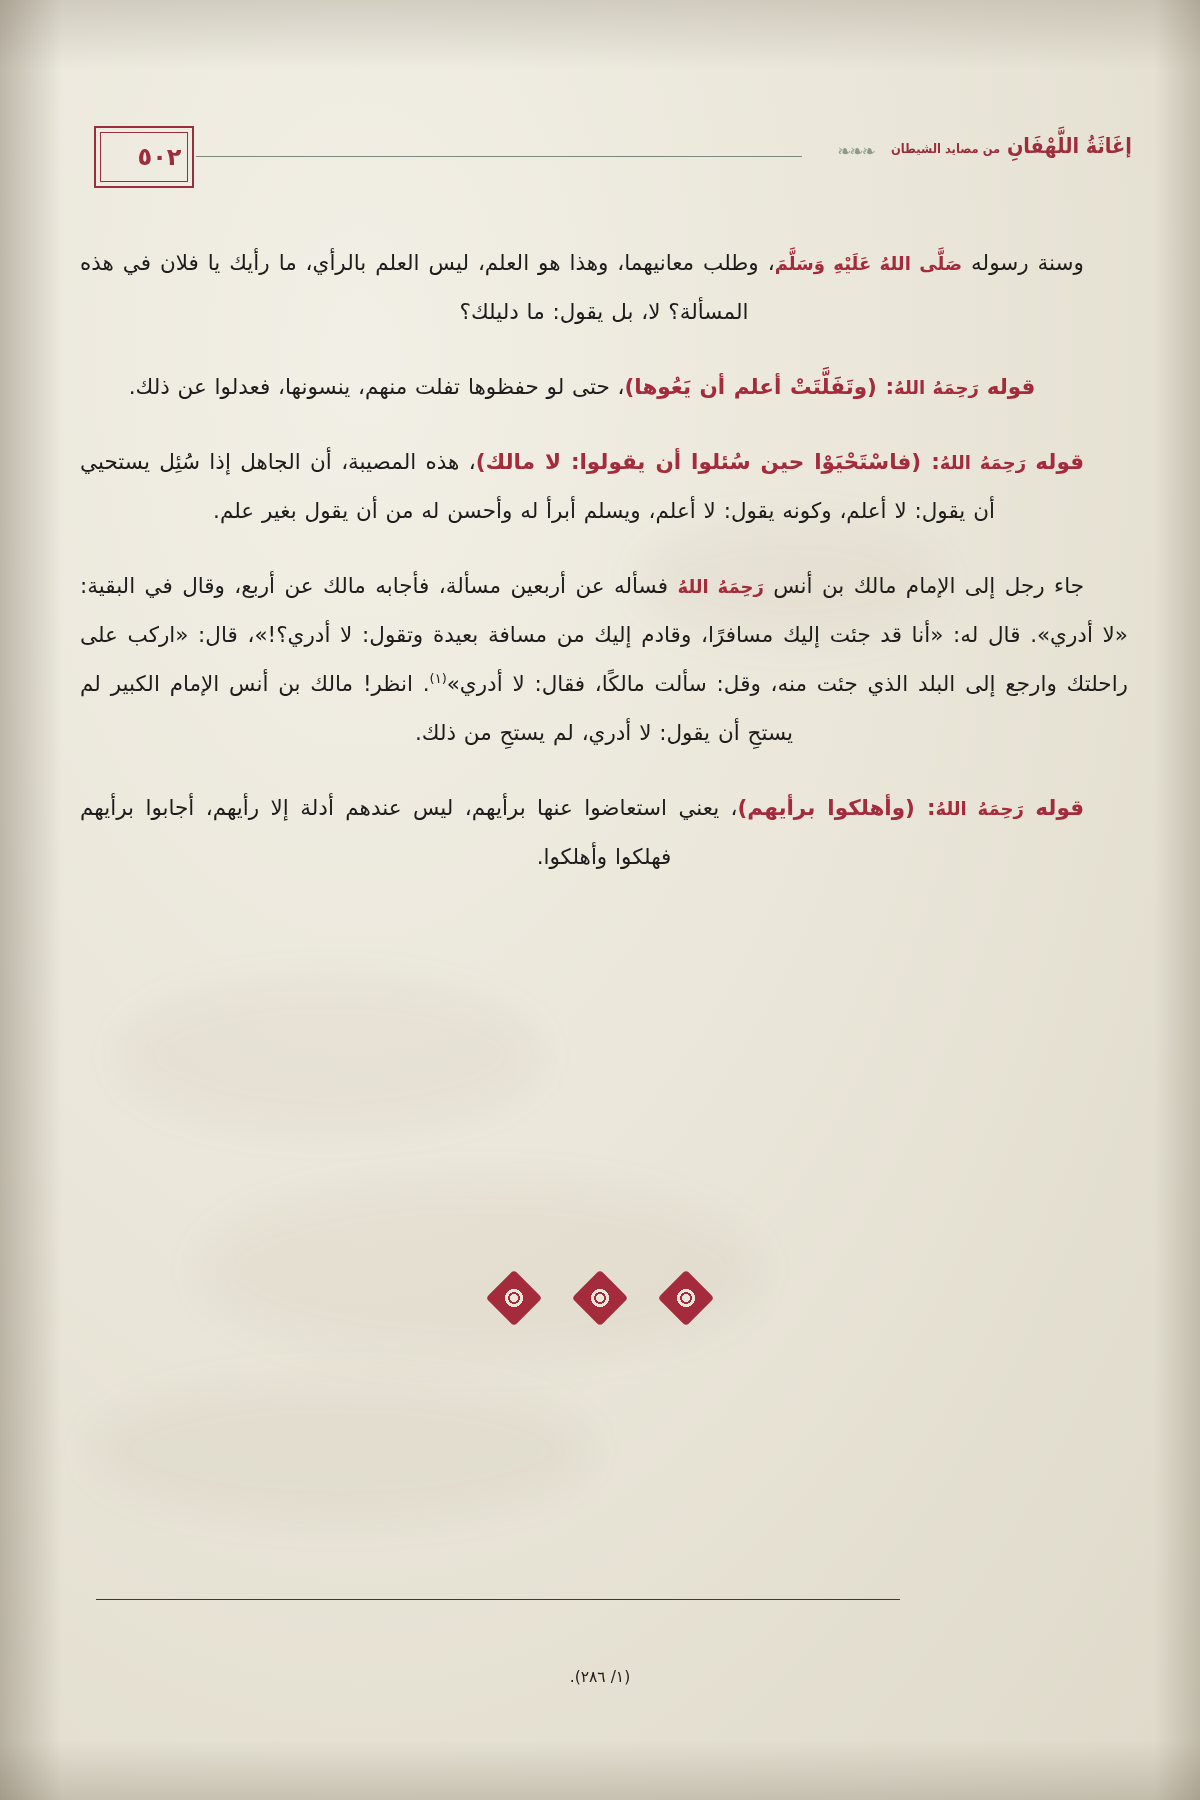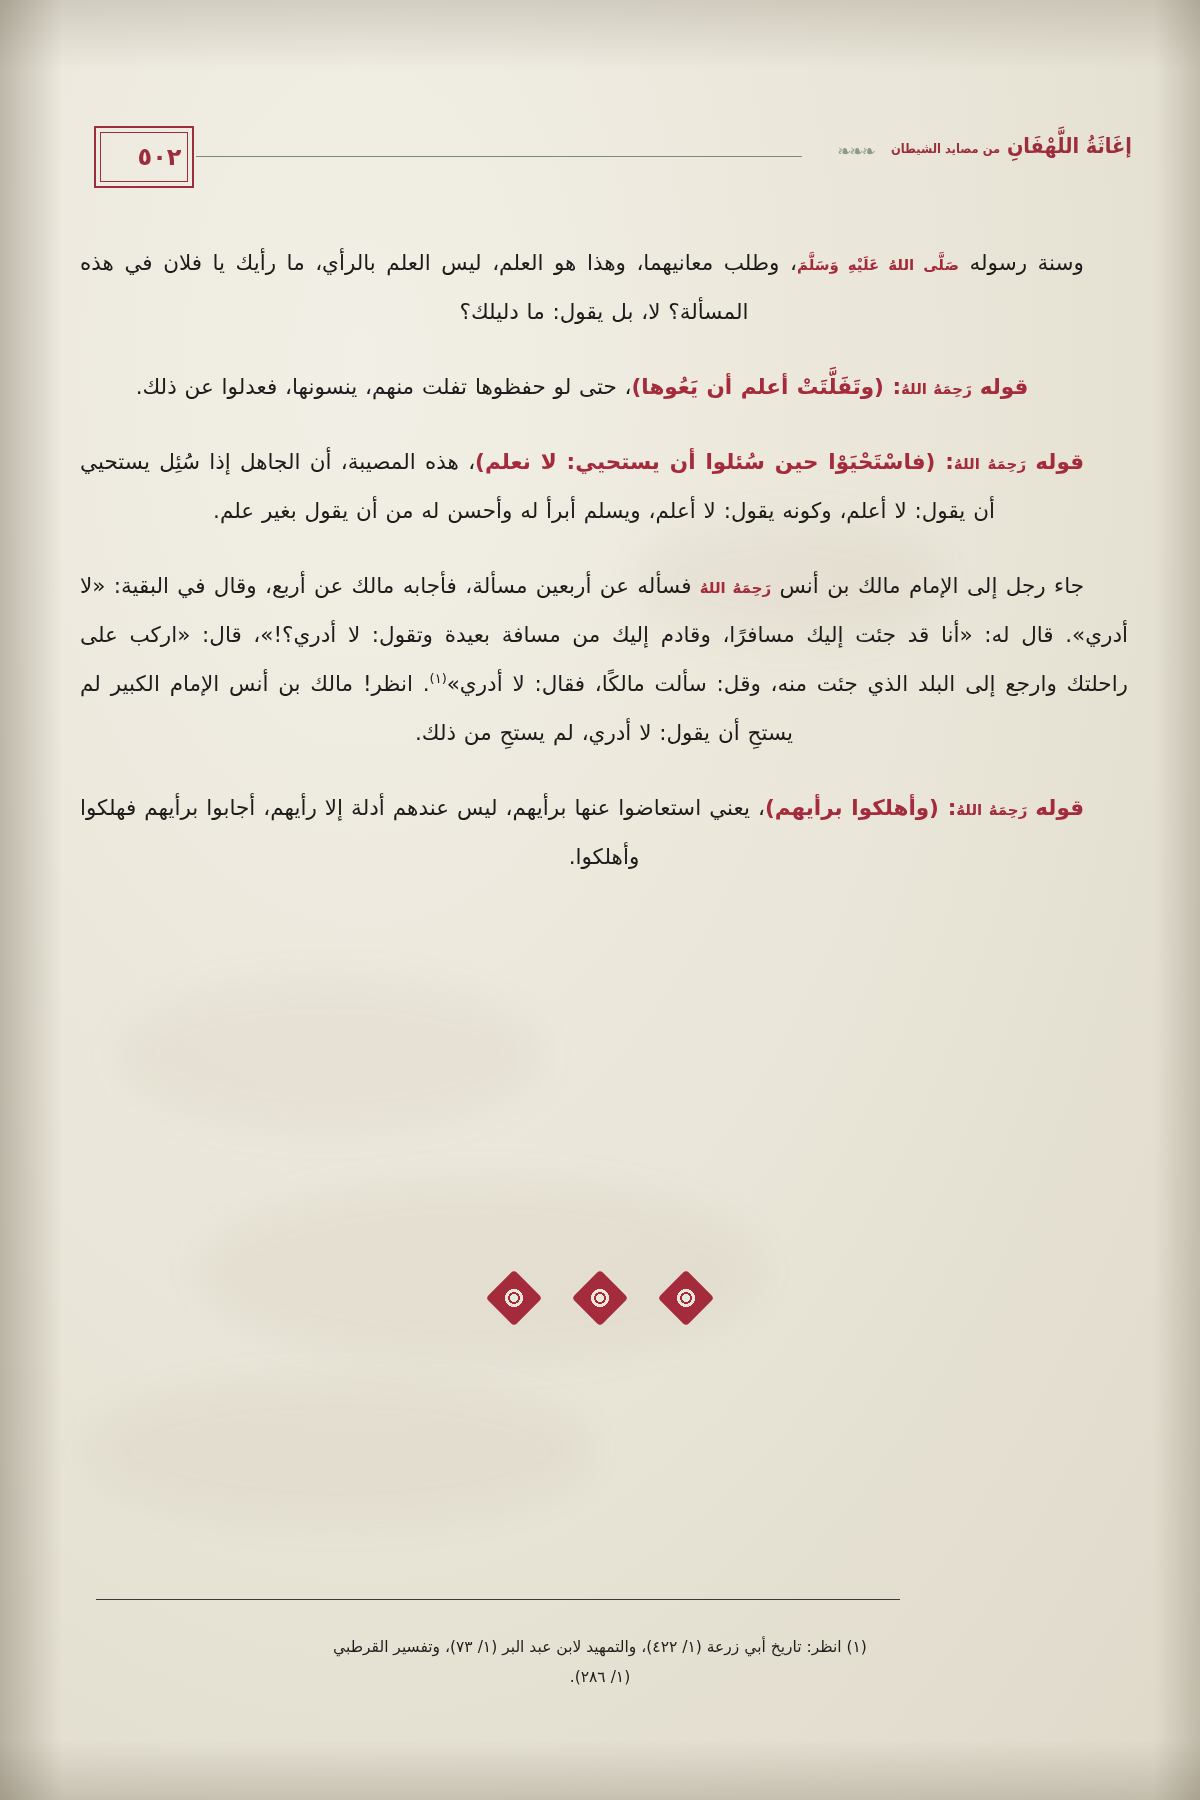--- a/index.html
+++ b/index.html
@@ -129,21 +129,21 @@
     text-indent: 44px;
     word-spacing: 1px;
   }
   .red {
     color: #a32b3c;
     font-weight: bold;
   }
   .hon {
     color: #a32b3c;
     font-weight: bold;
-    font-size: 15px;
+    font-size: 18px;
     letter-spacing: -0.5px;
   }
   sup.fn {
     font-size: 13px;
     vertical-align: super;
     color: #1d1c1a;
   }
 
   
   .ornament {
@@ -217,30 +217,29 @@
     <div class="header-flourish">❧❧❧</div>
     <div class="header-rule"></div>
     <div class="page-number-box">
       <span class="page-number">٥٠٢</span>
     </div>
   </div>
 
   <div class="body-area">
     <p class="para">وسنة رسوله <span class="hon">صَلَّى اللهُ عَلَيْهِ وَسَلَّمَ</span>، وطلب معانيهما، وهذا هو العلم، ليس العلم بالرأي، ما رأيك يا فلان في هذه المسألة؟ لا، بل يقول: ما دليلك؟</p>
     <p class="para"><span class="red">قوله</span> <span class="hon">رَحِمَهُ اللهُ</span><span class="red">: (وتَفَلَّتَتْ أعلم أن يَعُوها)</span>، حتى لو حفظوها تفلت منهم، ينسونها، فعدلوا عن ذلك.</p>
-    <p class="para"><span class="red">قوله</span> <span class="hon">رَحِمَهُ اللهُ</span><span class="red">: (فاسْتَحْيَوْا حين سُئلوا أن يستحيي: لا نعلم)</span>، هذه المصيبة، أن الجاهل إذا سُئِل يستحيي أن يقول: لا أعلم، وكونه يقول: لا أعلم، ويسلم أبرأ له وأحسن له من أن يقول بغير علم.</p>
+    <p class="para"><span class="red">قوله</span> <span class="hon">رَحِمَهُ اللهُ</span><span class="red">: (فاسْتَحْيَوْا حين سُئلوا أن يقولوا: لا مالك)</span>، هذه المصيبة، أن الجاهل إذا سُئِل يستحيي أن يقول: لا أعلم، وكونه يقول: لا أعلم، ويسلم أبرأ له وأحسن له من أن يقول بغير علم.</p>
     <p class="para">جاء رجل إلى الإمام مالك بن أنس <span class="hon">رَحِمَهُ اللهُ</span> فسأله عن أربعين مسألة، فأجابه مالك عن أربع، وقال في البقية: «لا أدري». قال له: «أنا قد جئت إليك مسافرًا، وقادم إليك من مسافة بعيدة وتقول: لا أدري؟!»، قال: «اركب على راحلتك وارجع إلى البلد الذي جئت منه، وقل: سألت مالكًا، فقال: لا أدري»<sup class="fn">(١)</sup>. انظر! مالك بن أنس الإمام الكبير لم يستحِ أن يقول: لا أدري، لم يستحِ من ذلك.</p>
     <p class="para"><span class="red">قوله</span> <span class="hon">رَحِمَهُ اللهُ</span><span class="red">: (وأهلكوا برأيهم)</span>، يعني استعاضوا عنها برأيهم، ليس عندهم أدلة إلا رأيهم، أجابوا برأيهم فهلكوا وأهلكوا.</p>
   </div>
 
   <div class="ornament">
     <div class="orn"></div>
     <div class="orn"></div>
     <div class="orn"></div>
   </div>
 
   <div class="footnote-rule"></div>
   <div class="footnotes">
-    <div>(١) انظر: تاريخ أبي زرعة (١/ ٤٢٢)، والتمهيد لابن عبد البر (١/ ٧٣)، وتفسير القرطبي</div>
     <div class="fline2">(١/ ٢٨٦).</div>
   </div>
 
 </div>
 
 </body></html>

